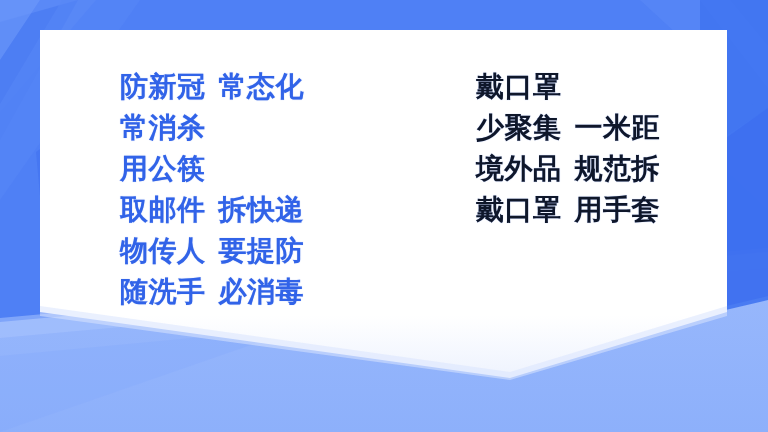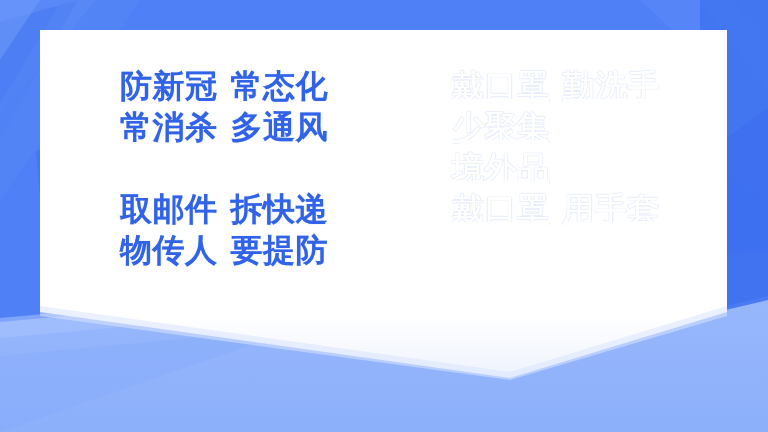--- a/index.html
+++ b/index.html
@@ -52,33 +52,32 @@
   }
   .slogan-row {
     display: flex;
     flex-direction: row;
     align-items: baseline;
     height: 41px;
     line-height: 41px;
     white-space: nowrap;
   }
   .phrase {
-    font-size: 32px;
+    font-size: 28px;
     font-weight: 700;
     color: #3163e8;
     letter-spacing: 0.5px;
     text-shadow: 0 0 1px rgba(49,99,232,0.45);
   }
   .phrase-gap {
     display: inline-block;
     width: 13px;
   }
   .col-right .phrase {
-    color: #ffffff;
-    text-decoration: underline;
+    color: #0f172a;
   }
 </style>
 </head>
 <body>
 
 <div id="poster">
 
   <svg class="bg-svg" viewBox="0 0 768 432">
     <defs>
       <linearGradient id="gradLight" x1="0" y1="0" x2="0" y2="1">
@@ -123,53 +122,56 @@
 
     <div class="slogan-column col-left">
       <div class="slogan-row">
         <span class="phrase">防新冠</span>
         <span class="phrase-gap"></span>
         <span class="phrase">常态化</span>
       </div>
       <div class="slogan-row">
         <span class="phrase">常消杀</span>
         <span class="phrase-gap"></span>
-        <span class="phrase">多通风</span>
       </div>
       <div class="slogan-row">
+        <span class="phrase">用公筷</span>
         <span class="phrase-gap"></span>
       </div>
       <div class="slogan-row">
         <span class="phrase">取邮件</span>
         <span class="phrase-gap"></span>
         <span class="phrase">拆快递</span>
       </div>
       <div class="slogan-row">
         <span class="phrase">物传人</span>
         <span class="phrase-gap"></span>
         <span class="phrase">要提防</span>
       </div>
       <div class="slogan-row">
+        <span class="phrase">随洗手</span>
         <span class="phrase-gap"></span>
+        <span class="phrase">必消毒</span>
       </div>
     </div>
 
     <div class="slogan-column col-right">
       <div class="slogan-row">
         <span class="phrase">戴口罩</span>
         <span class="phrase-gap"></span>
-        <span class="phrase">勤洗手</span>
       </div>
       <div class="slogan-row">
         <span class="phrase">少聚集</span>
         <span class="phrase-gap"></span>
+        <span class="phrase">一米距</span>
       </div>
       <div class="slogan-row">
         <span class="phrase">境外品</span>
         <span class="phrase-gap"></span>
+        <span class="phrase">规范拆</span>
       </div>
       <div class="slogan-row">
         <span class="phrase">戴口罩</span>
         <span class="phrase-gap"></span>
         <span class="phrase">用手套</span>
       </div>
       <div class="slogan-row">
         <span class="phrase-gap"></span>
       </div>
     </div>

